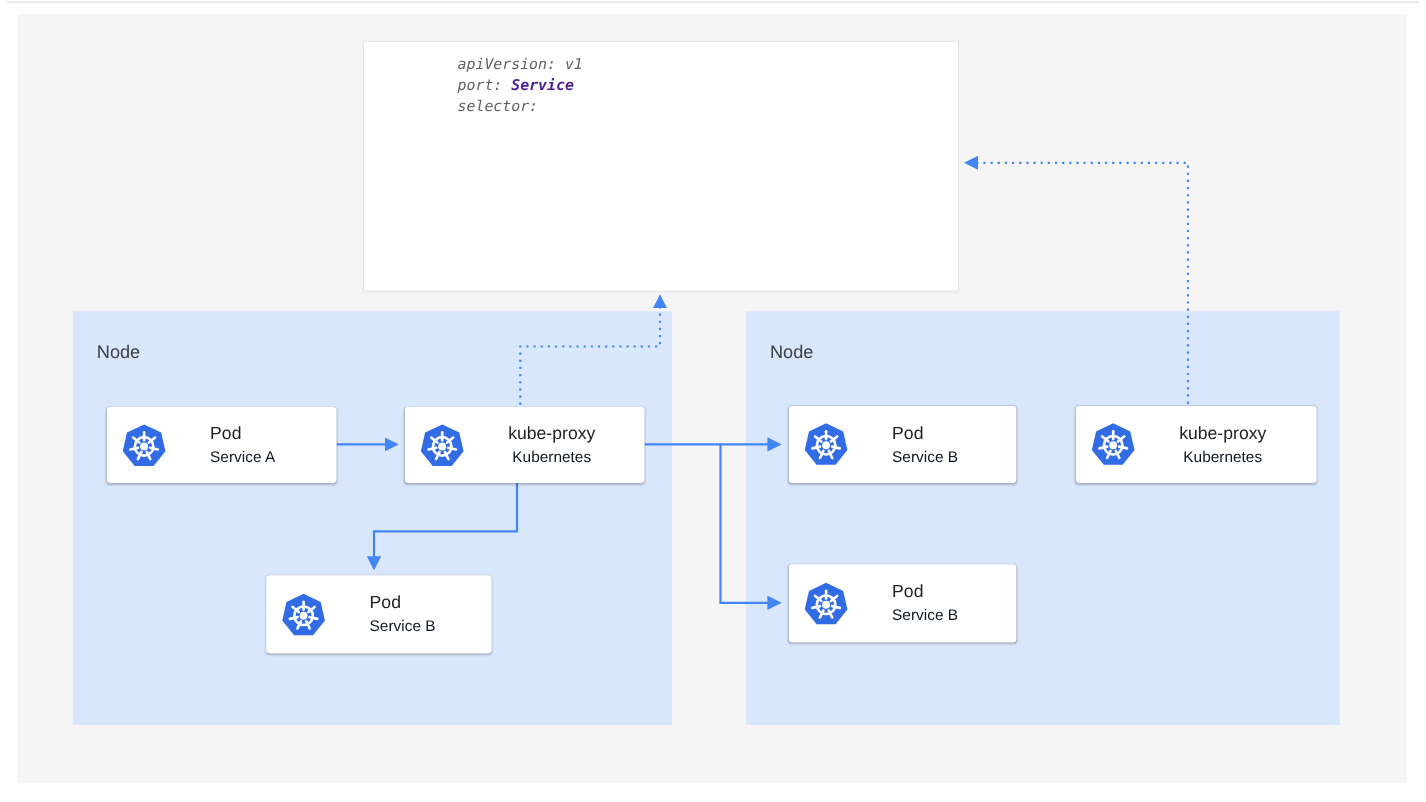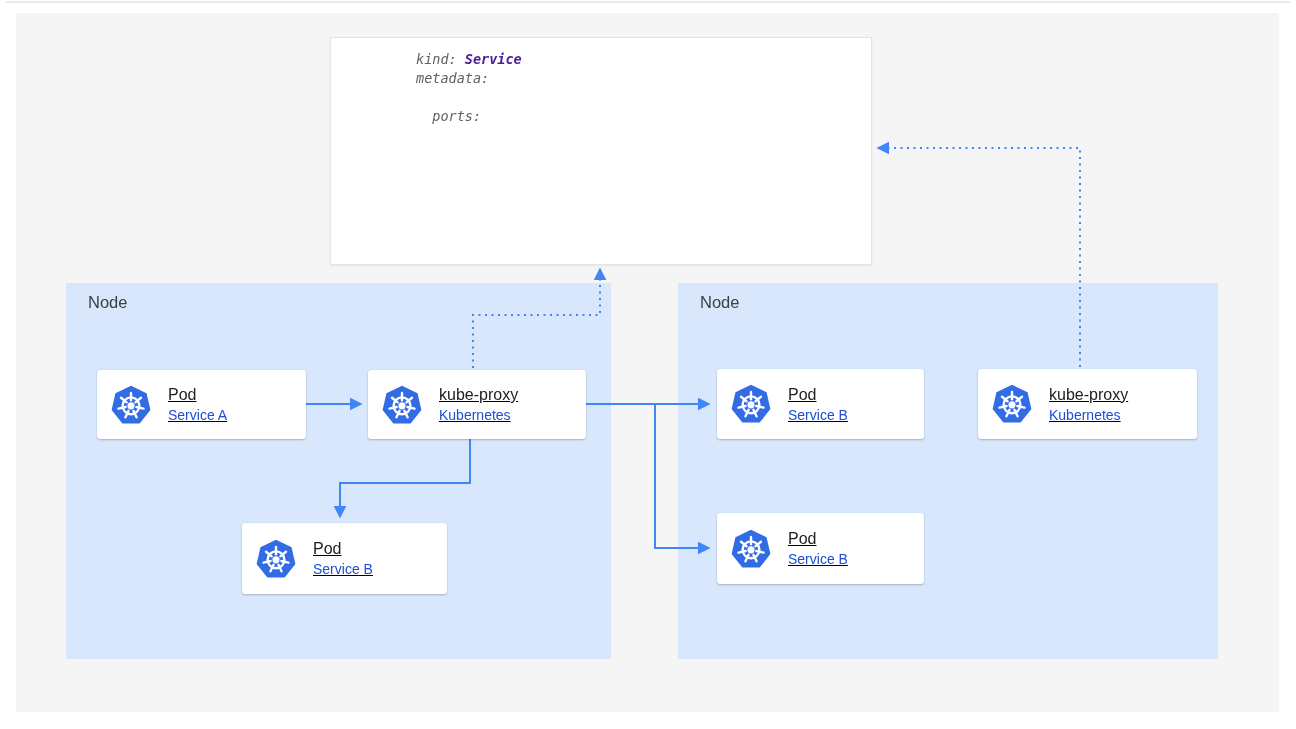--- a/index.html
+++ b/index.html
@@ -9,21 +9,21 @@
     background: #ffffff;
     font-family: "Liberation Sans", sans-serif;
     overflow: hidden;
   }
   .top-rule { position: absolute; left: 6px; top: 1px; width: 1284px; height: 2px; background: #e8eaed; }
   .panel { position: absolute; left: 16px; top: 13px; width: 1263px; height: 699px; background: #f5f5f5; }
 
   .node { position: absolute; background: #d9e7fc; }
   #node-left  { left: 66px;  top: 283px; width: 545px; height: 376px; }
   #node-right { left: 678px; top: 283px; width: 540px; height: 376px; }
-  .node-label { position: absolute; left: 22px; top: 10px; font-size: 16.5px; color: #3c4043; }
+  .node-label { position: absolute; left: 22px; top: 28px; font-size: 16.5px; color: #3c4043; }
 
   .yaml-box {
     position: absolute; left: 330px; top: 37px; width: 540px; height: 226px;
     background: #ffffff; border: 1px solid #e4e4e4;
     box-shadow: 0 1px 2px rgba(0,0,0,.06);
   }
   .yaml-code {
     padding: 12px 8px 0 85px;
     font-family: "DejaVu Sans Mono", monospace;
     font-style: italic;
@@ -39,23 +39,23 @@
     display: flex; align-items: center; padding-left: 14px;
   }
   #card-pod-a         { left: 97px;  top: 370px; width: 195px; height: 69px; }
   #card-kproxy-left   { left: 368px; top: 370px; width: 204px; height: 69px; }
   #card-pod-b-left    { left: 242px; top: 523px; width: 191px; height: 71px; }
   #card-pod-b-rtop    { left: 717px; top: 369px; width: 193px; height: 70px; }
   #card-pod-b-rbottom { left: 717px; top: 513px; width: 193px; height: 71px; }
   #card-kproxy-right  { left: 978px; top: 369px; width: 205px; height: 70px; }
 
   .k8s-icon { width: 40px; height: 40px; flex: none; }
-  .card-text { margin-left: 17px; text-decoration: underline; }
+  .card-text { margin-left: 40px; }
   .card-title { font-size: 16px; color: #202124; line-height: 22px; }
-  .card-subtitle { font-size: 14px; color: #1d4ed8; line-height: 19px; }
+  .card-subtitle { font-size: 14px; color: #0f172a; line-height: 19px; text-align: center; }
 
   svg.arrows { position: absolute; left: 0; top: 0; width: 1296px; height: 729px; pointer-events: none; }
   .edge { fill: none; stroke: #4285f4; stroke-width: 2; }
   .edge.dotted { stroke-dasharray: 2 4.5; }
   .hidden-defs { position: absolute; width: 0; height: 0; overflow: hidden; }
 </style>
 </head>
 <body>
 
 <svg class="hidden-defs" aria-hidden="true">
@@ -96,24 +96,24 @@
   <line class="edge" x1="292" y1="404" x2="360" y2="404" marker-end="url(#ah)"></line>
   <polyline class="edge" points="470,439 470,483 340,483 340,516" marker-end="url(#ah)"></polyline>
   <line class="edge" x1="572" y1="404" x2="708" y2="404" marker-end="url(#ah)"></line>
   <polyline class="edge" points="655,404 655,548 708,548" marker-end="url(#ah)"></polyline>
   <polyline class="edge dotted" points="473,368 473,315 600,315 600,270" marker-end="url(#ah)"></polyline>
   <polyline class="edge dotted" points="1080,367 1080,148 879,148" marker-end="url(#ah)"></polyline>
 </svg>
 
 <div class="yaml-box">
   <div class="yaml-code" id="yaml-code">
-      <div class="line"><span>kind: </span><b>Service</b></div>
-      <div class="line"><span>metadata:</span></div>
+      <div class="line"><span>apiVersion: v1</span></div>
+      <div class="line"><span>port: </span><b>Service</b></div>
+      <div class="line"><span>selector:</span></div>
       <div class="line"><span>  </span></div>
-      <div class="line"><span>  ports:</span></div>
     </div>
 </div>
 
 <div class="card" id="card-pod-a">
   <svg class="k8s-icon" viewBox="0 0 100 100">
       <use href="#k8s"></use>
     </svg>
   <div class="card-text">
     <div class="card-title">Pod</div>
     <div class="card-subtitle">Service A</div>

